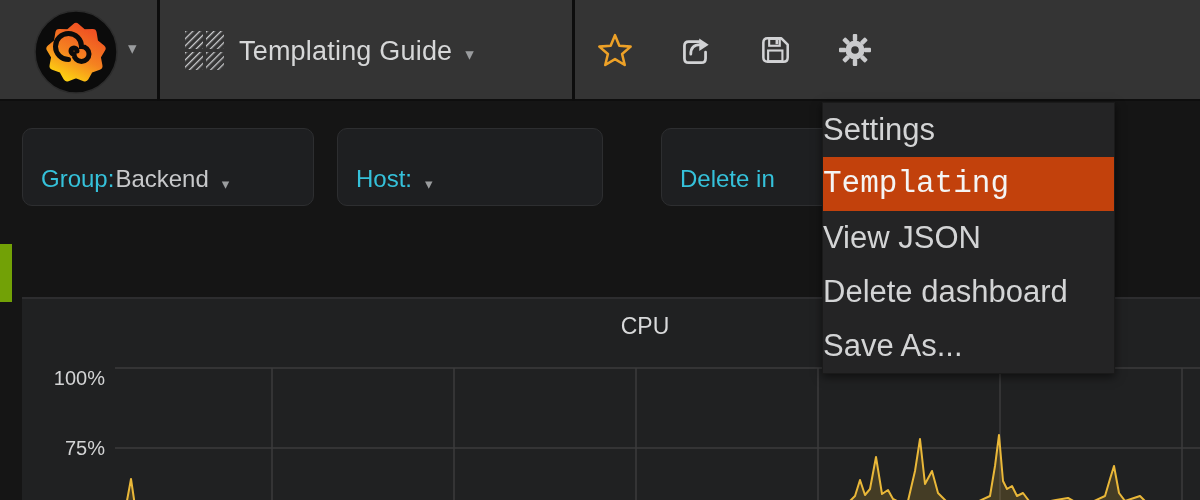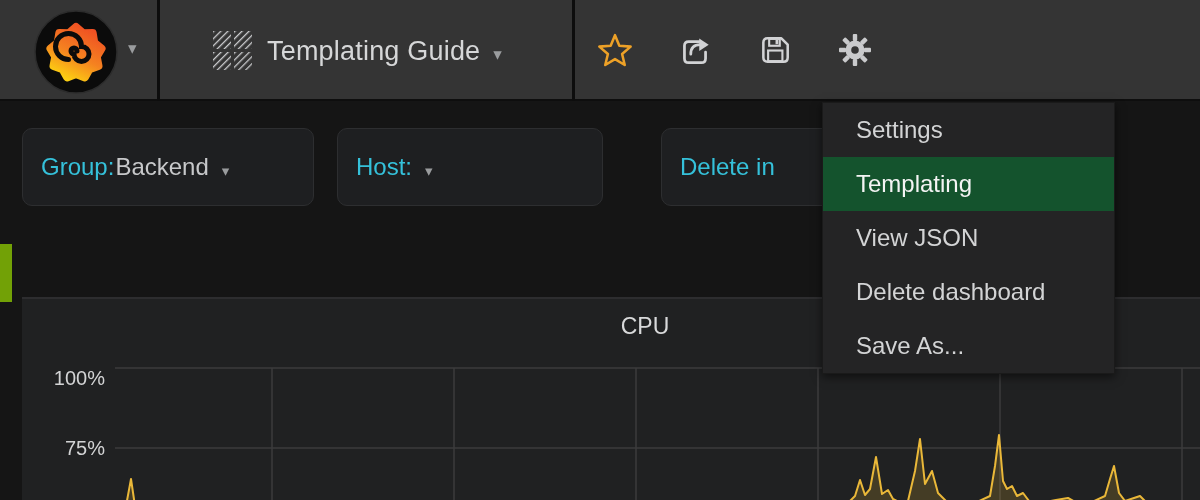--- a/index.html
+++ b/index.html
@@ -5,48 +5,48 @@
   * { margin:0; padding:0; box-sizing:border-box; }
   html,body { background:#000; }
   body { font-family:"Liberation Sans", sans-serif; }
   .screen { position:relative; width:1200px; height:500px; background:#151515; overflow:hidden; }
 
   
   .navbar { position:absolute; left:0; top:0; width:1200px; height:101px; background:#343434; border-bottom:2px solid #0e0e0e; }
   .nav-divider { position:absolute; top:0; width:3px; height:101px; background:#0d0d0d; }
   .logo-wrap { position:absolute; left:33px; top:9px; width:86px; height:86px; cursor:pointer; }
   .logo-caret { position:absolute; left:128px; top:40px; }
-  .title-sec { position:absolute; left:160px; top:0; height:102px; display:flex; align-items:center; cursor:pointer;padding-left:28px; }
+  .title-sec { position:absolute; left:160px; top:0; height:102px; display:flex; align-items:center; cursor:pointer; }
   .grid-icon { margin-left:25px; }
   .dash-title { margin-left:14px; font-size:27px; color:#d6d7d8; letter-spacing:.2px; }
   .title-caret { margin-left:13px; margin-top:8px; }
   .caret-glyph { color:#9a9c9e; font-size:17px; line-height:1; display:inline-block; }
   .nav-icons { position:absolute; left:575px; top:0; height:99px; display:flex; align-items:center; }
   .nav-icon-btn { width:80px; height:99px; display:flex; align-items:center; justify-content:center; cursor:pointer; }
 
   
-  .var-box { position:absolute; top:128px; height:78px; background:#1e1f21; border:1px solid #2d2e30; border-radius:10px; display:flex; align-items:center; padding:12px 18px; cursor:pointer; z-index:5; }
+  .var-box { position:absolute; top:128px; height:78px; background:#1e1f21; border:1px solid #2d2e30; border-radius:10px; display:flex; align-items:flex-end; padding:12px 18px; cursor:pointer; z-index:5; }
   .var-label { font-size:24px; color:#35c1da; }
   .var-value { font-size:24px; color:#c7c8ca; margin-left:1px; }
   .var-caret { margin-left:13px; margin-top:7px; }
   .var-caret .caret-glyph { font-size:15px; }
 
   
   .row-indicator { position:absolute; left:0; top:244px; width:12px; height:58px; cursor:pointer; }
 
   
   .panel { position:absolute; left:22px; top:297px; width:1178px; height:205px; background:#202122; border-top:2px solid #2d2d2f; }
   .panel-title { position:absolute; left:623px; top:14px; transform:translateX(-50%); font-size:23px; font-weight:normal; color:#d8d9da; cursor:pointer; }
   #chart-svg { position:absolute; left:0; top:0; width:1178px; height:205px; }
   .ytick { position:absolute; width:62px; text-align:right; font-size:20px; color:#d2d3d4; left:21px; }
 
   
   .dropdown { position:absolute; left:822px; top:102px; width:293px; background:#242425; border:1px solid #1a1a1a; box-shadow:0 3px 9px rgba(0,0,0,.55); z-index:50; }
-  .menu-item { height:54px; line-height:54px; padding-left:33px; font-size:24px; color:#d3d4d5; cursor:pointer; white-space:nowrap; }
-  .menu-item.active { background:#14532d; color:#f4f4f4; }
+  .menu-item { height:54px; line-height:54px; font-size:31px; color:#d3d4d5; cursor:pointer; white-space:nowrap; }
+  .menu-item.active { background:#c2410c; color:#f4f4f4;font-family:Liberation Mono, monospace; }
 </style>
 </head>
 <body>
 
 <div class="screen">
 
   <header class="navbar">
     <div class="logo-wrap">
       <svg width="86" height="86" viewBox="0 0 86 86">
         <defs>

